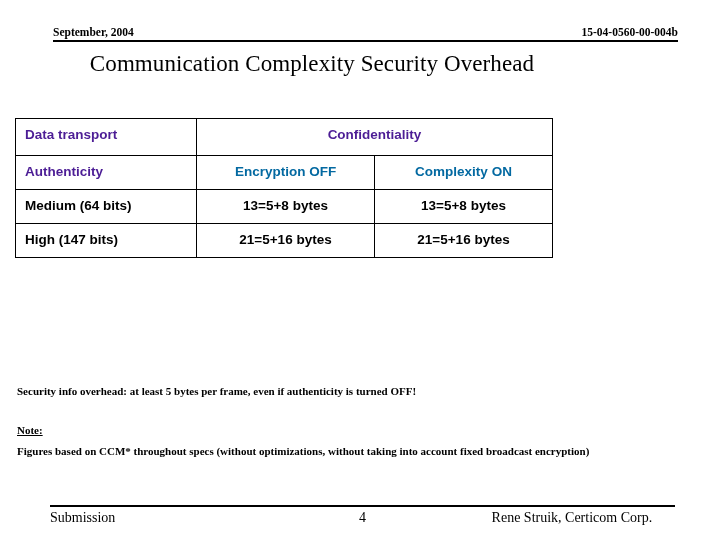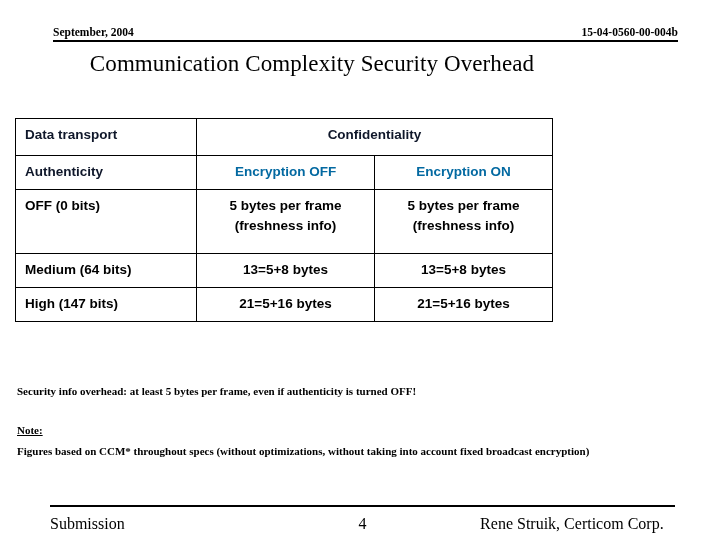--- a/index.html
+++ b/index.html
@@ -74,21 +74,21 @@
   .cell-inner {
     padding: 6px 9px;
     font-size: 13.5px;
     line-height: 19px;
   }
   .cell-label {
     text-align: left;
     font-weight: bold;
   }
   .cell-head-tan {
-    color: #0f172a;
+    color: #4c1d95;
     font-weight: bold;
     text-align: left;
   }
   .cell-head-tan.center { text-align: center; }
   .cell-head-black {
     color: #0369a1;
     font-weight: bold;
     text-align: center;
   }
   .cell-data {
@@ -126,25 +126,25 @@
     width: 672px;
   }
 
   
   .slide-footer {
     position: absolute;
     left: 50px;
     top: 505px;
     width: 625px;
     border-top: 2px solid #000;
-    padding-top: 10px;
+    padding-top: 4px;
     display: flex;
     align-items: baseline;
     font-family: "Liberation Serif", serif;
-    font-size: 16px;
+    font-size: 14px;
     line-height: 14px;
   }
   .foot-left   { flex: 0 0 33%; text-align: left; }
   .foot-center { flex: 0 0 34%; text-align: center; }
   .foot-right  { flex: 0 0 33%; text-align: center; }
 </style>
 </head>
 <body>
 
 <div class="slide-header">
@@ -170,41 +170,24 @@
       </td>
     </tr>
     <tr class="row-h2">
       <td>
         <div class="cell-inner cell-head-tan">Authenticity</div>
       </td>
       <td>
         <div class="cell-inner cell-head-black">Encryption OFF</div>
       </td>
       <td>
-        <div class="cell-inner cell-head-black">Encryption ON</div>
-      </td>
-    </tr>
-
-    <tr class="row-off">
-      <td>
-        <div class="cell-inner cell-label">OFF (0 bits)</div>
-      </td>
-      <td>
-        <div class="cell-inner cell-data two-line">
-          <div>5 bytes per frame</div>
-          <div>(freshness info)</div>
-        </div>
-      </td>
-      <td>
-        <div class="cell-inner cell-data two-line">
-          <div>5 bytes per frame</div>
-          <div>(freshness info)</div>
-        </div>
-      </td>
-    </tr>
+        <div class="cell-inner cell-head-black">Complexity ON</div>
+      </td>
+    </tr>
+
 
 
     <tr class="row-std">
       <td>
         <div class="cell-inner cell-label">Medium (64 bits)</div>
       </td>
       <td>
         <div class="cell-inner cell-data">13=5+8 bytes</div>
       </td>
       <td>

